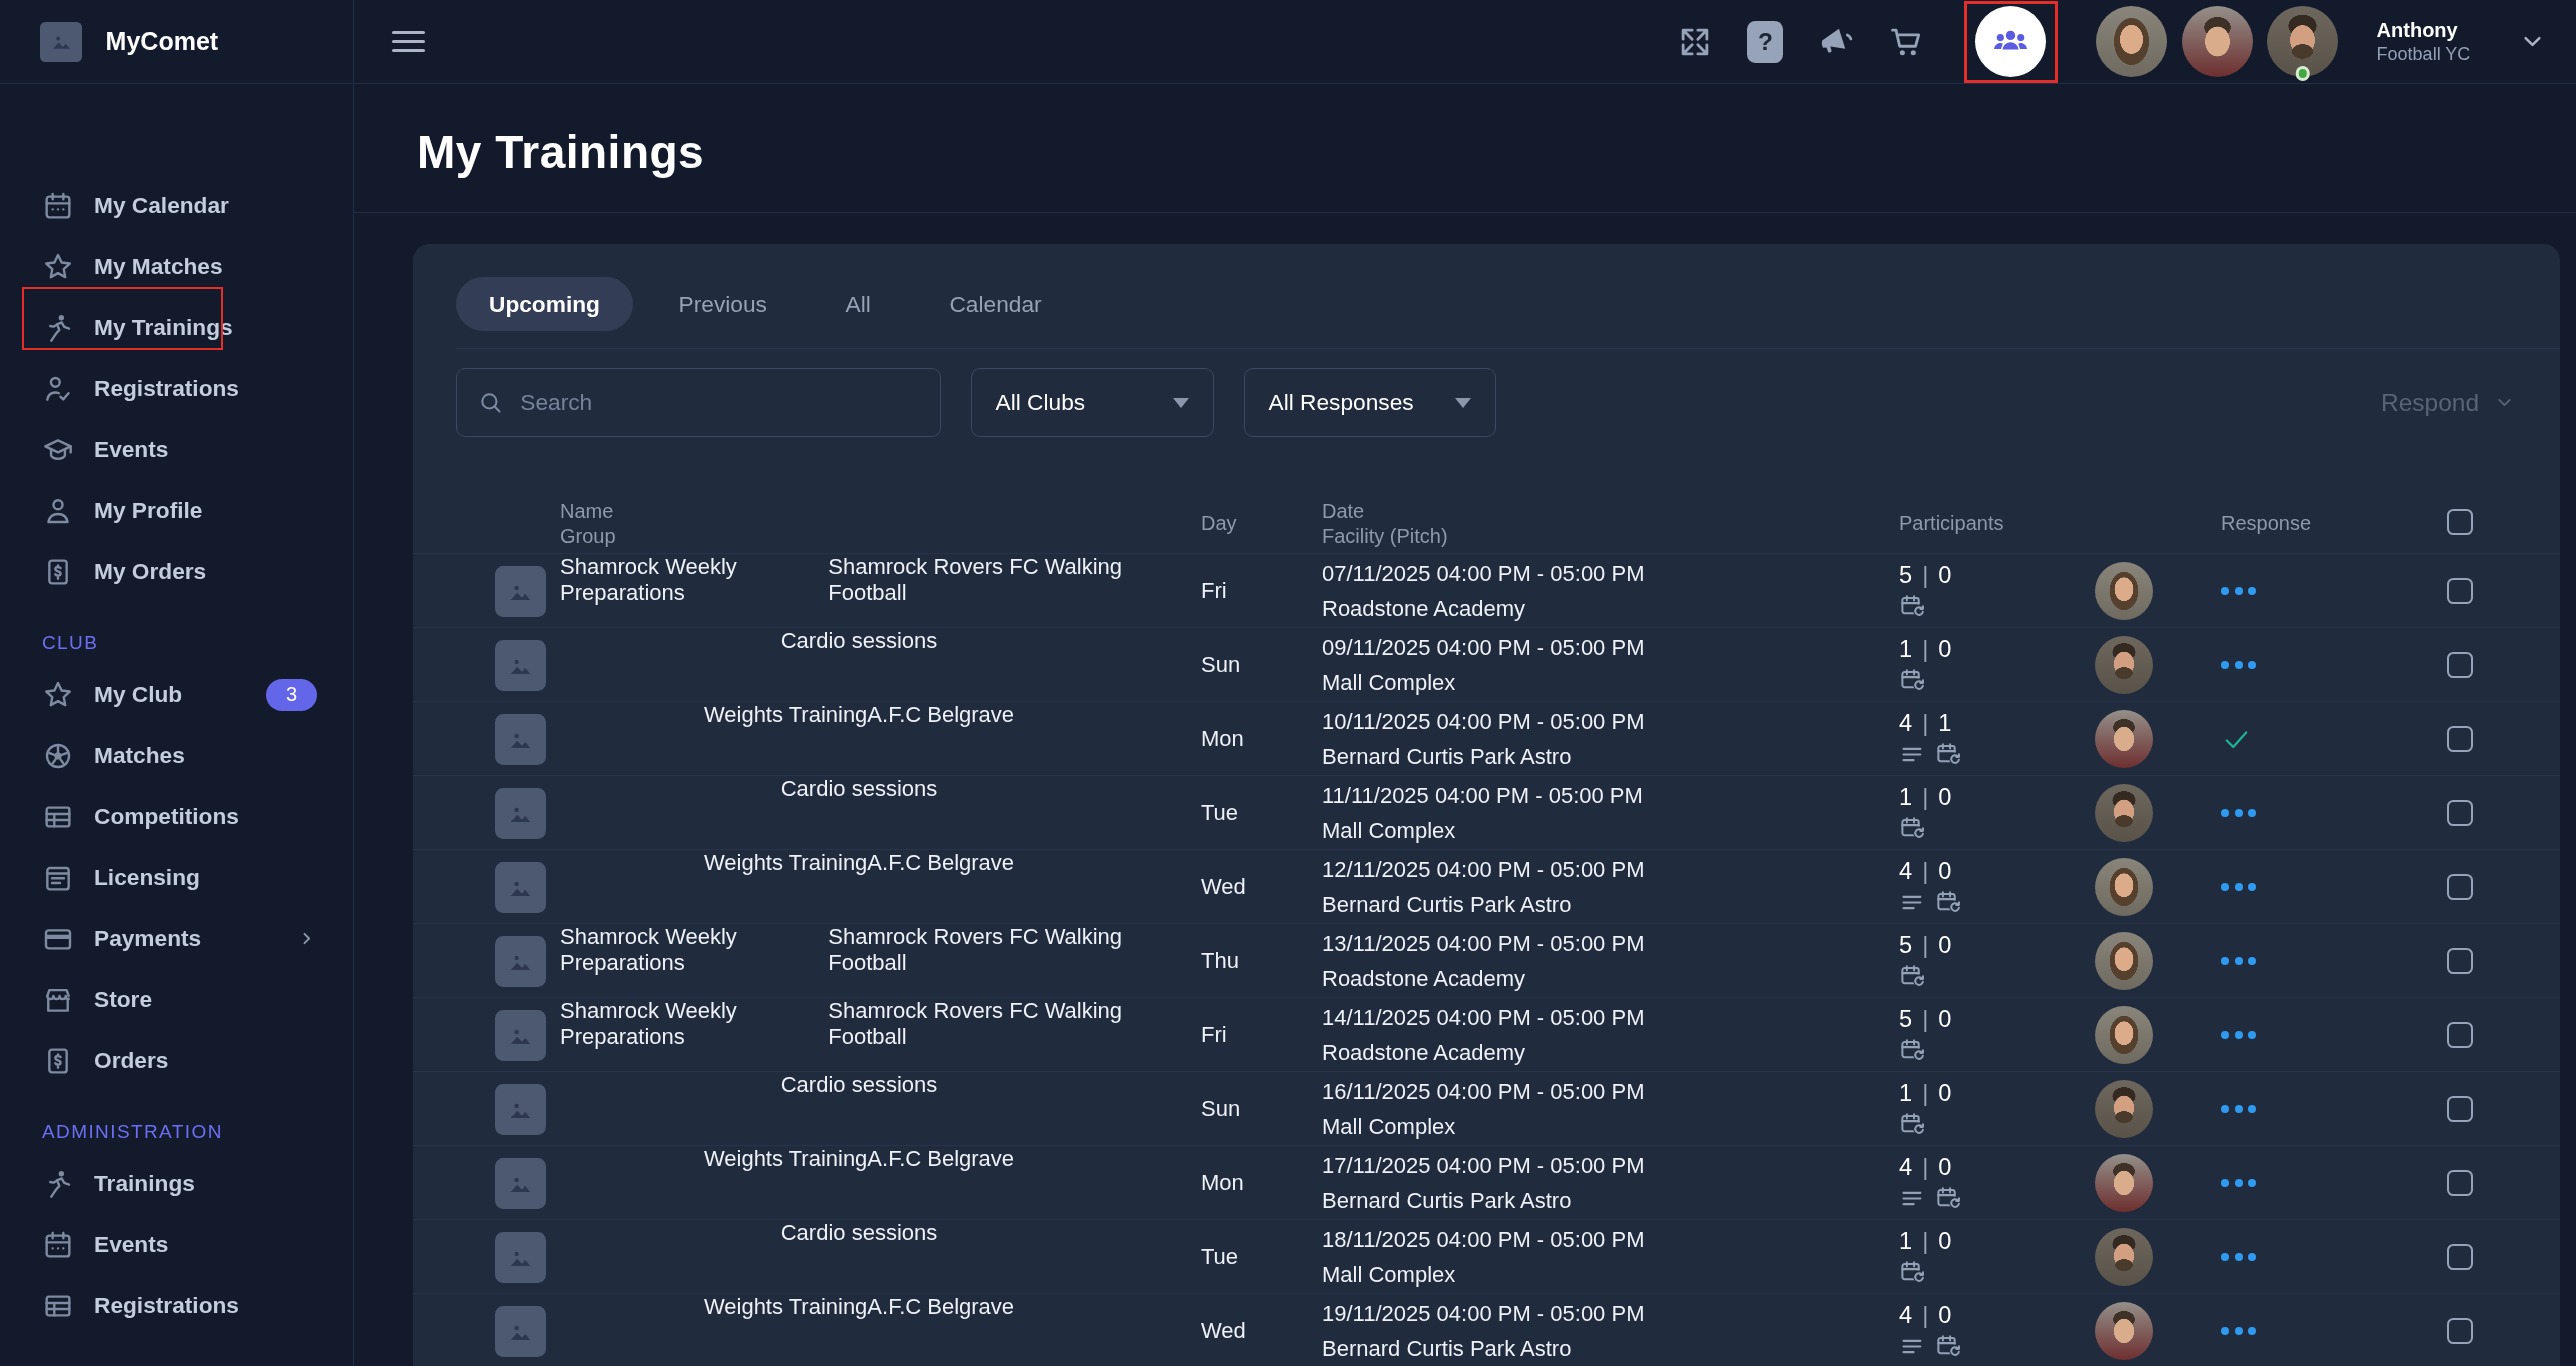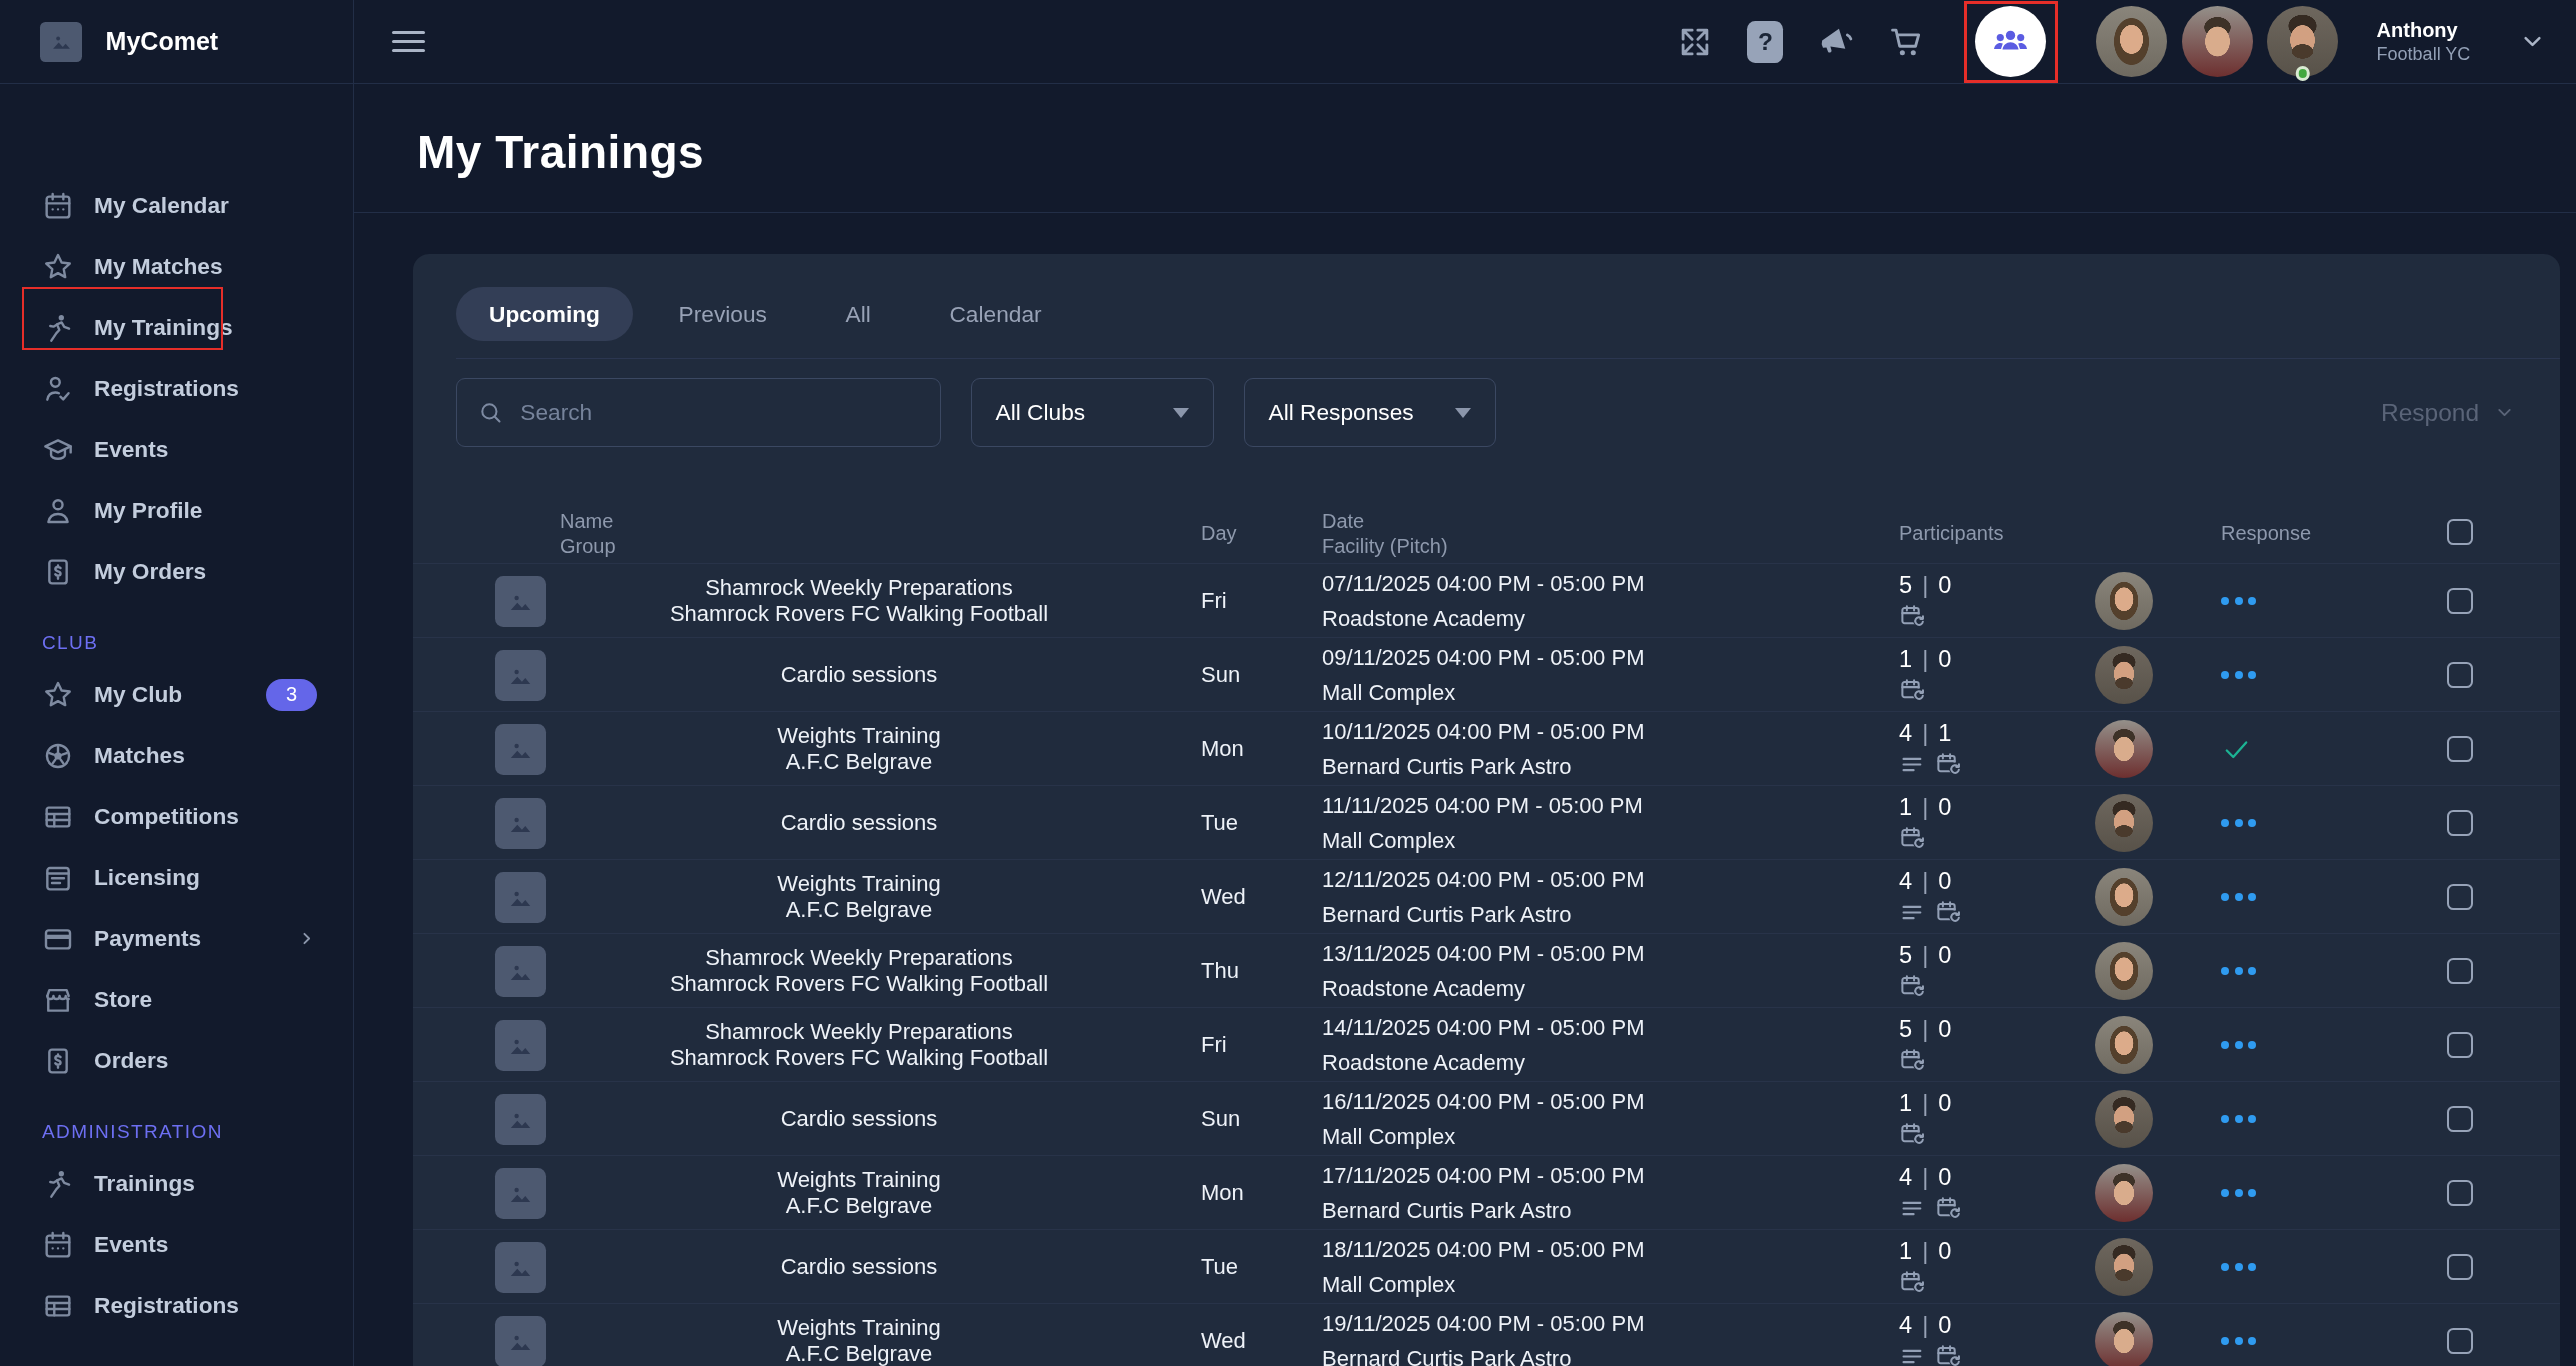--- a/index.html
+++ b/index.html
@@ -48,21 +48,21 @@
   .side-item .s-label{font-size:22.7px;font-weight:600;color:var(--label);}
   .side-section{margin-top:20px;height:42px;display:flex;align-items:center;padding-left:42px;font-size:19px;font-weight:normal;letter-spacing:1.4px;color:#6d6ff2;}
   .side-badge{margin-left:auto;margin-right:36px;min-width:51px;height:32px;border-radius:16.3px;background:var(--purple);color:#fff;font-size:20px;display:flex;align-items:center;justify-content:center;padding:0 9px;}
   .side-chevron{margin-left:auto;margin-right:34px;width:25px;height:25px;color:#8b96ab;}
   #sidebar-red-box{position:absolute;left:22px;top:203px;width:201px;height:63px;border:2.7px solid var(--red);pointer-events:none;}
 
   
   #main{position:absolute;left:354px;top:84px;right:0;bottom:0;}
   #page-title{position:absolute;left:63px;top:41px;font-size:46px;font-weight:bold;letter-spacing:0.5px;color:#fff;}
   #title-divider{position:absolute;left:0;right:0;top:128px;height:0.9px;background:var(--line);}
-  #card{position:absolute;left:59px;top:160px;right:16.3px;bottom:0;background:var(--card);border-radius:16.3px 16.3px 0 0;overflow:hidden;margin-top:10px;}
+  #card{position:absolute;left:59px;top:160px;right:16.3px;bottom:0;background:var(--card);border-radius:16.3px 16.3px 0 0;overflow:hidden;}
 
   #tabs{position:absolute;top:33px;left:43px;display:flex;gap:12.7px;}
   .tab{height:54px;padding:0 33px;border-radius:27px;display:flex;align-items:center;font-size:22.7px;color:#98a2b6;cursor:pointer;}
   .tab.active{background:#333e56;color:#fff;font-weight:bold;}
   #tabs-divider{position:absolute;top:104px;left:43px;right:0;height:0.9px;background:#2b3650;}
 
   #filters{position:absolute;top:123px;left:43px;right:43px;height:71px;display:flex;align-items:center;gap:30px;}
   #search-box{width:485px;height:69px;border:1.8px solid var(--border);border-radius:9px;display:flex;align-items:center;gap:16.3px;padding:0 20px;}
   #search-box svg{width:27px;height:27px;color:#7d8aa2;flex:none;}
   #search-input{flex:1;background:transparent;border:none;outline:none;color:var(--text);font-size:22.7px;font-family:inherit;}
@@ -85,21 +85,21 @@
   .col-check{position:absolute;left:2034px;}
   #thead .col-name,#thead .col-date{top:4.5px;}
   #thead .col-day,#thead .col-part,#thead .col-resp{top:18px;}
   #thead .col-check{top:15.4px;}
   .cbx{width:26px;height:26px;border:2.3px solid #97a3b8;border-radius:6.3px;background:transparent;cursor:pointer;}
 
   #rows{position:absolute;top:309px;left:0;right:0;}
   .row{height:74px;position:relative;border-top:0.9px solid var(--rowline);}
   .cell-thumb{position:absolute;left:82px;top:11.8px;width:51px;height:51px;border-radius:8.2px;}
   .cell-thumb svg{width:31px;height:31px;}
-  .cell-name{position:absolute;left:147px;top:0;height:74px;width:598px;display:flex;flex-direction:column;justify-content:center;font-size:22px;color:var(--text);align-items:center;}
+  .cell-name{position:absolute;left:147px;top:0;height:74px;width:598px;display:flex;flex-direction:row;justify-content:center;font-size:22px;color:var(--text);}
   .cell-day{position:absolute;left:788px;top:0;height:74px;display:flex;align-items:center;font-size:22px;}
   .cell-date{position:absolute;left:909px;top:0;height:74px;display:flex;flex-direction:column;justify-content:center;gap:9px;font-size:22px;}
   .cell-part{position:absolute;left:1486px;top:0;height:74px;display:flex;flex-direction:column;justify-content:center;gap:4.5px;}
   .part-nums{font-size:23.6px;color:#fff;display:flex;gap:10px;}
   .part-nums .pipe{color:#98a2b6;font-weight:normal;}
   .part-icons{display:flex;gap:9px;color:var(--icon);align-items:center;}
   .part-icons svg{width:27px;height:27px;}
   .cell-avatar{position:absolute;left:1682px;top:8.2px;width:58px;height:58px;}
   .cell-resp{position:absolute;left:1808px;top:0;height:74px;display:flex;align-items:center;}
   .dots{display:flex;gap:5.4px;}

